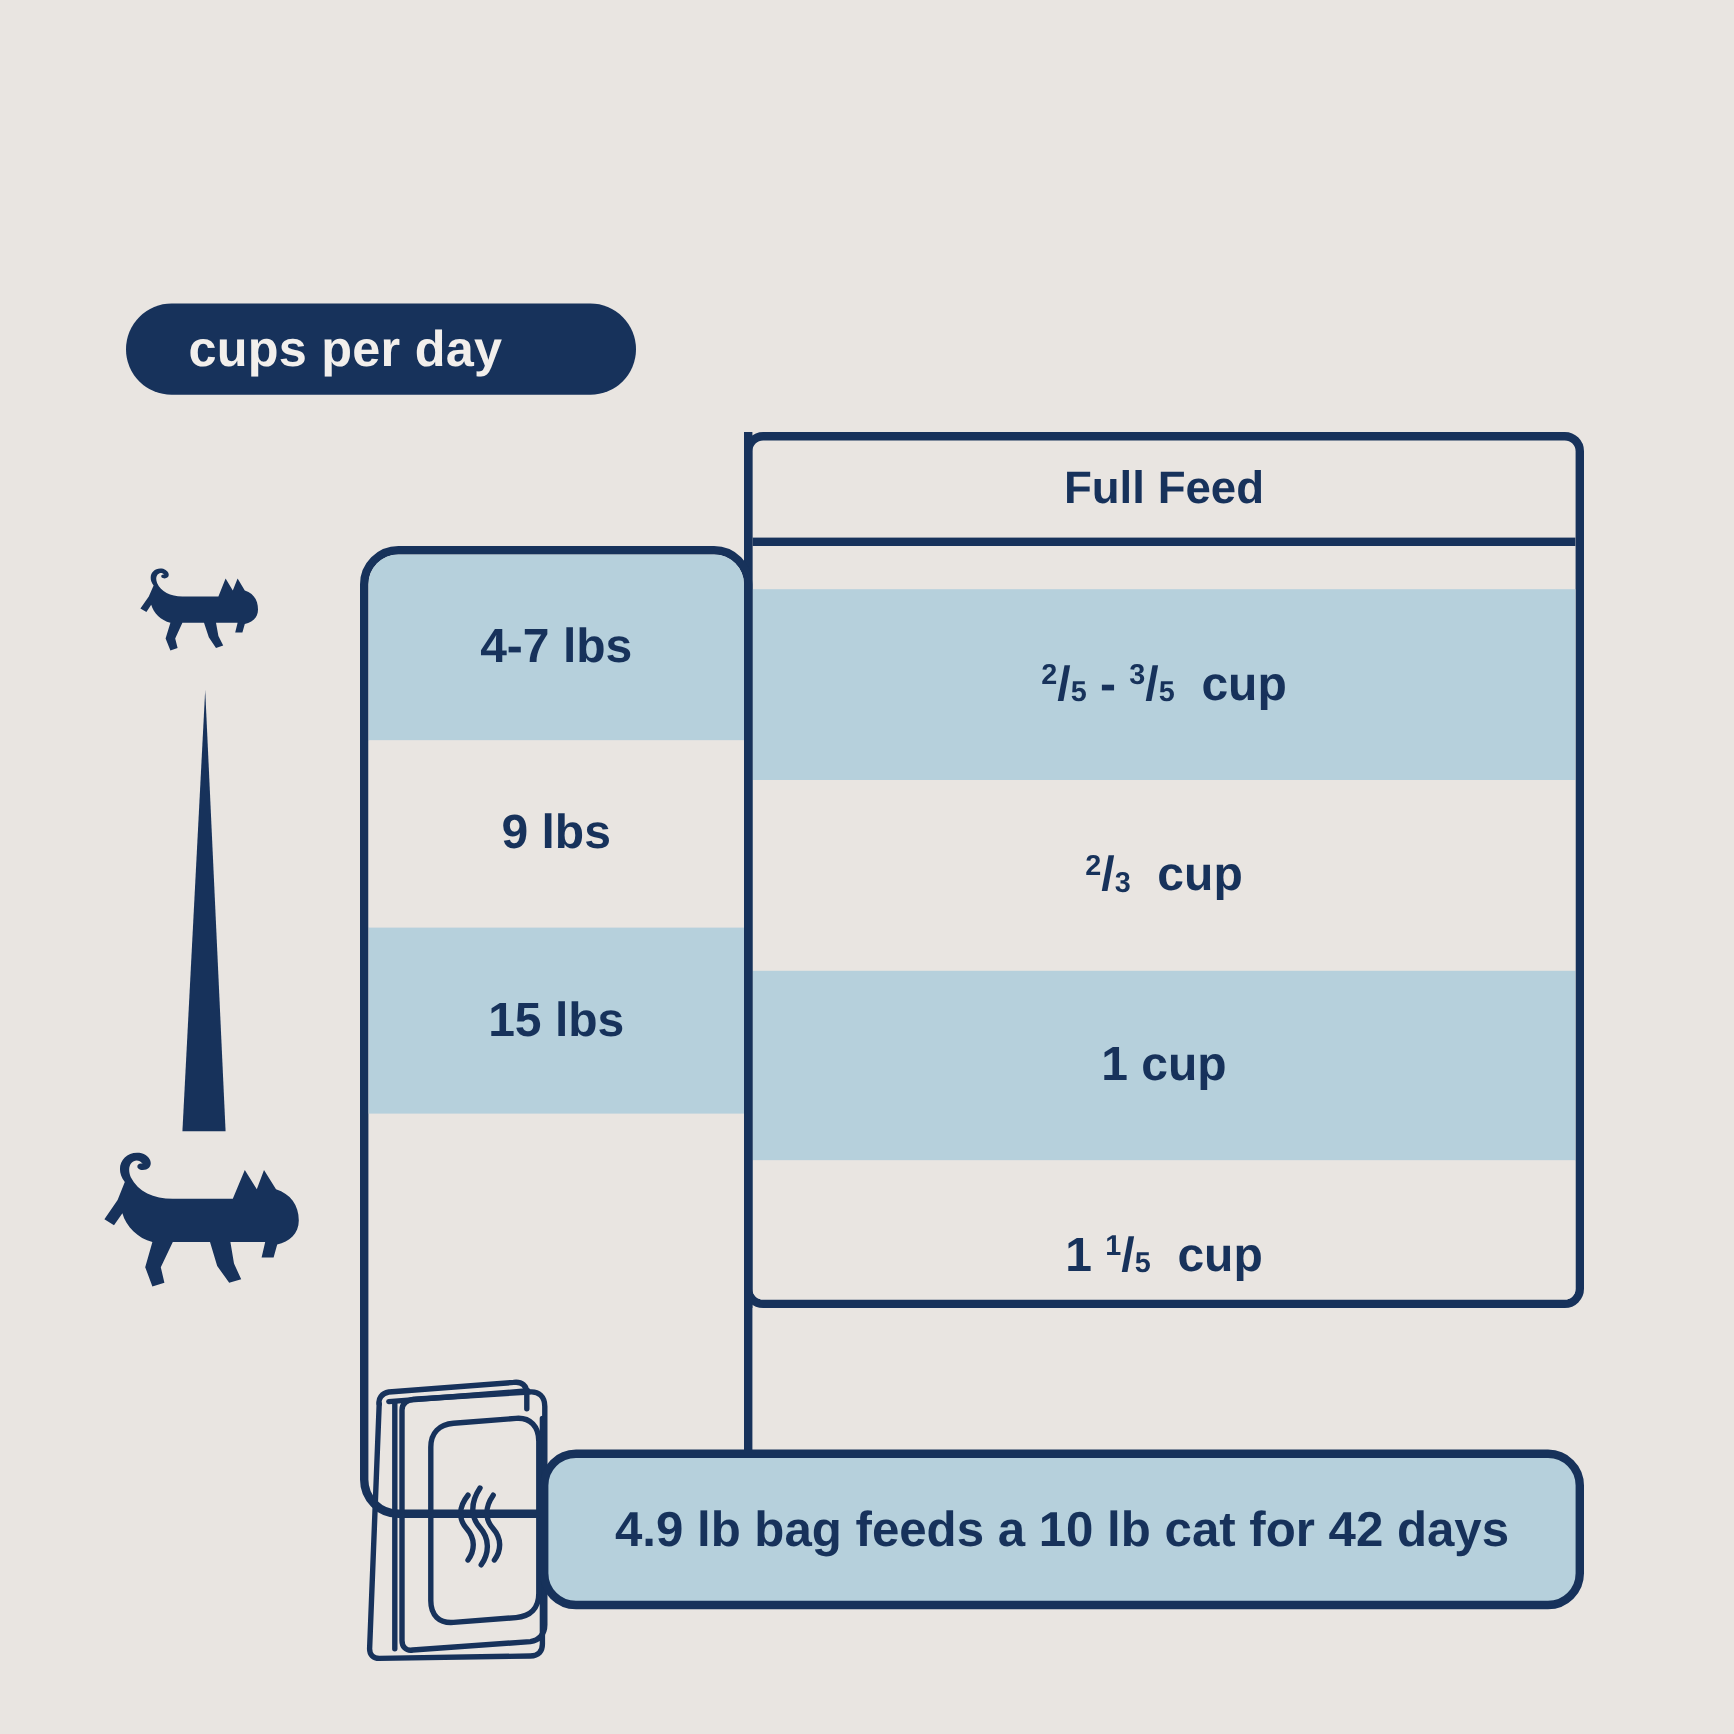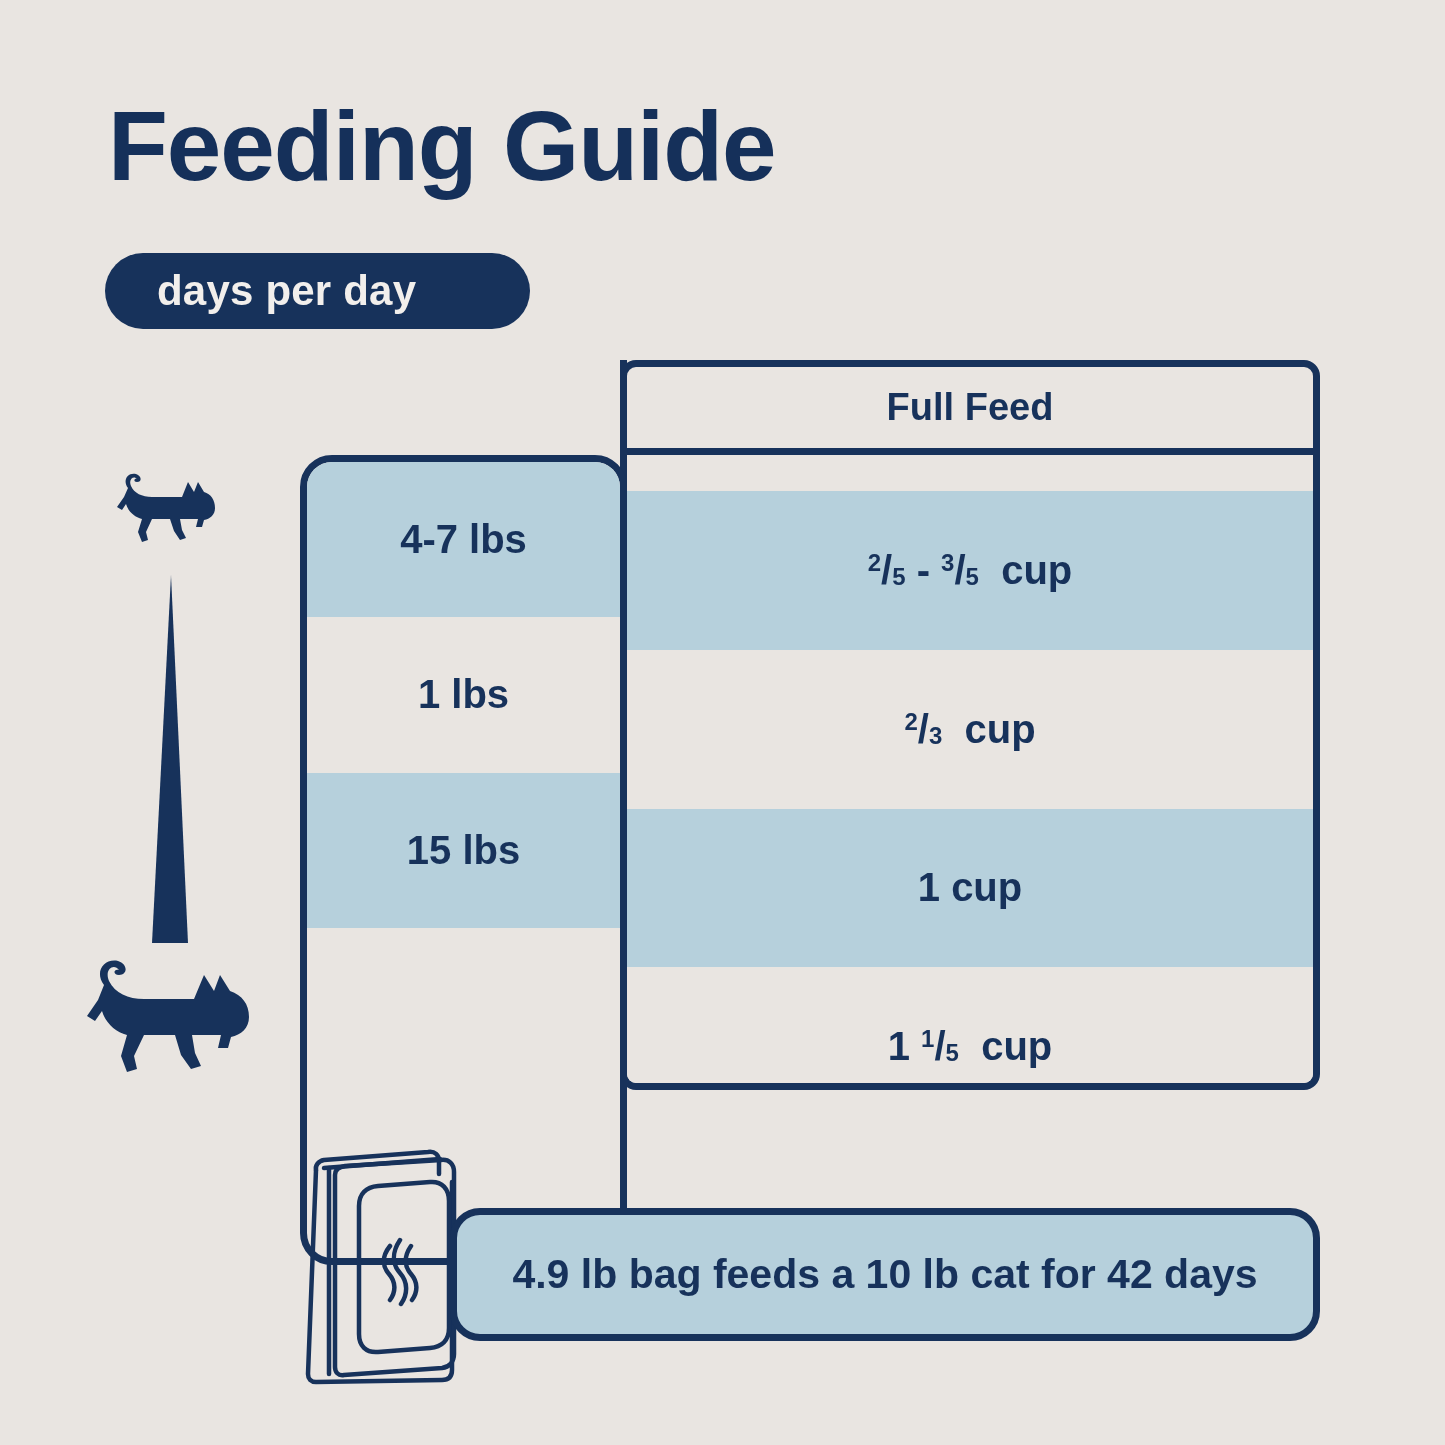--- a/index.html
+++ b/index.html
@@ -220,24 +220,23 @@
     font-weight: 600;
     color: #17325b;
     white-space: nowrap;
   }
 </style>
 </head>
 <body>
 
 <div class="stage">
 
-  <div class="title">Feeding Guide</div>
 
   <div class="pill">
-    <span class="pill-label">days per day</span>
+    <span class="pill-label">cups per day</span>
   </div>
 
   <div class="cat-small">
     <svg viewBox="0 0 110 82" width="110" height="82" aria-hidden="true">
       <path fill="#17325b" d="M16 18 C10 10, 16 2, 24 4 C30 6, 30 12, 25 12 C21 12, 22 8, 25 9 C22 5, 16 9, 19 16 C22 23, 30 27, 40 27 L70 27 L76 12 L82 22 L86 12 L92 22 C99 24, 103 30, 103 38 C103 45, 98 49, 92 50 L90 57 L84 57 L86 49 L68 49 L70 60 L74 68 L68 70 L62 61 L58 49 L40 49 L34 62 L36 70 L30 72 L26 62 L30 49 C22 47, 16 41, 14 34 L10 40 L5 37 L12 27 Z"></path>
     </svg>
   </div>
 
   <div class="wedge">
     <svg viewBox="0 0 66 368" width="66" height="368" aria-hidden="true">
@@ -287,21 +286,21 @@
     </div>
 
     <div class="divider"></div>
 
     <div class="weight-panel">
       <div class="weight-rows">
         <div class="weight-cell alt">
           <span class="weight-cell-text">4-7 lbs</span>
         </div>
         <div class="weight-cell plain">
-          <span class="weight-cell-text">1 lbs</span>
+          <span class="weight-cell-text">9 lbs</span>
         </div>
         <div class="weight-cell alt">
           <span class="weight-cell-text">15 lbs</span>
         </div>
       </div>
     </div>
 
   </div>
 
   <div class="bag">

